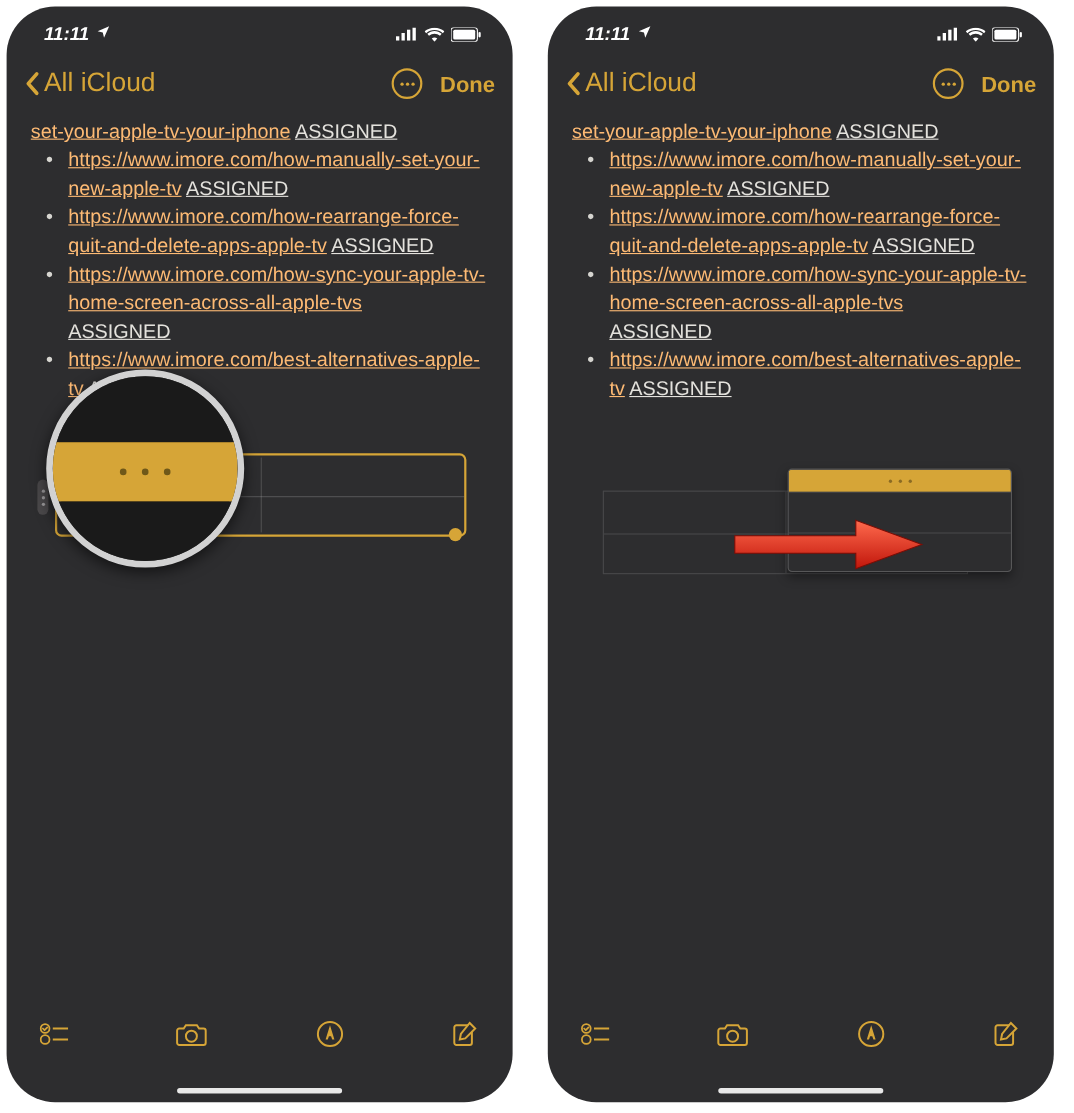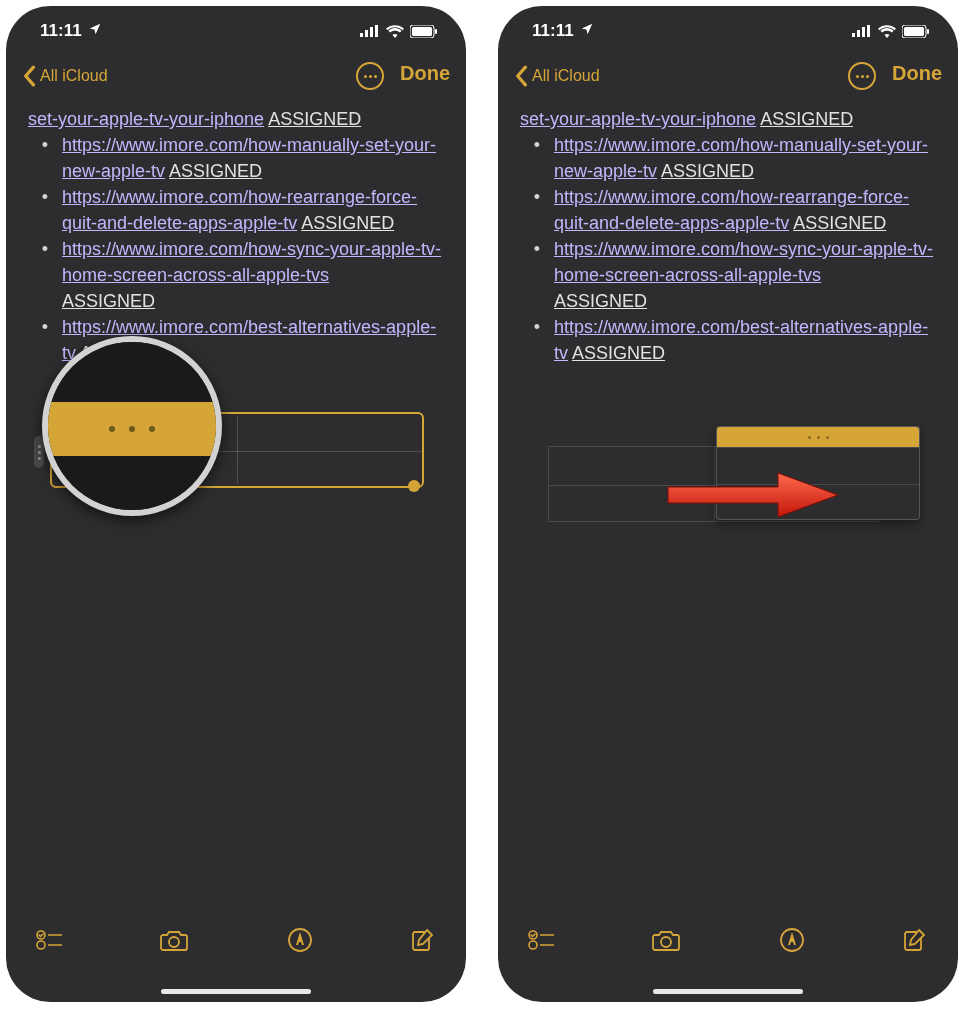--- a/index.html
+++ b/index.html
@@ -25,49 +25,49 @@
   .statusbar {
     height: 44px;
     display: flex;
     justify-content: space-between;
     align-items: center;
     padding: 6px 28px 0 34px;
     font-size: 17px;
     font-weight: 600;
     color: #fff;
   }
-  .status-left { display: flex; align-items: center; gap: 6px; }
+  .status-left { display: flex; align-items: center; gap: 6px; font-style: italic; }
   .status-right { display: flex; align-items: center; gap: 6px; }
   .status-right svg { display: block; }
 
   
   .navbar {
     height: 52px;
     display: flex;
     align-items: center;
     justify-content: space-between;
     padding: 0 16px;
   }
-  .nav-left { display:flex; align-items:center; gap:4px; color: #d6a537; font-size: 16px; }
-  .nav-right { display:flex; align-items:flex-start; gap: 16px; color: #d6a537; font-size: 20px; font-weight: 600; }
+  .nav-left { display:flex; align-items:center; gap:4px; color: #d6a537; font-size: 24px; }
+  .nav-right { display:flex; align-items:flex-end; gap: 16px; color: #d6a537; font-size: 20px; font-weight: 600; }
   .more-circle {
     width: 28px; height: 28px; border: 2px solid #d6a537; border-radius: 50%;
     display:flex; align-items:center; justify-content:center; gap:2px;
   }
   .more-circle span { width:3px; height:3px; background:#d6a537; border-radius:50%; }
 
   
   .note-body {
     padding: 4px 22px 0 22px;
     font-size: 18px;
     line-height: 26px;
     color: #d6a537;
   }
   .line { }
-  .link { color: #c4b5fd; text-decoration: underline; }
+  .link { color: #fdba74; text-decoration: underline; }
   .assigned { color: #e4e2dd; text-decoration: underline; margin-top: 40px; }
   .bullet-wrap { display:flex; }
   .bullet-pad { width: 34px; flex: 0 0 34px; text-align: center; color:#d6d5d0; }
   .bullet-text { flex: 1; }
 
   
   .table-zone-left {
     position: relative;
     margin: 46px 16px 0 16px;
     height: 80px;

